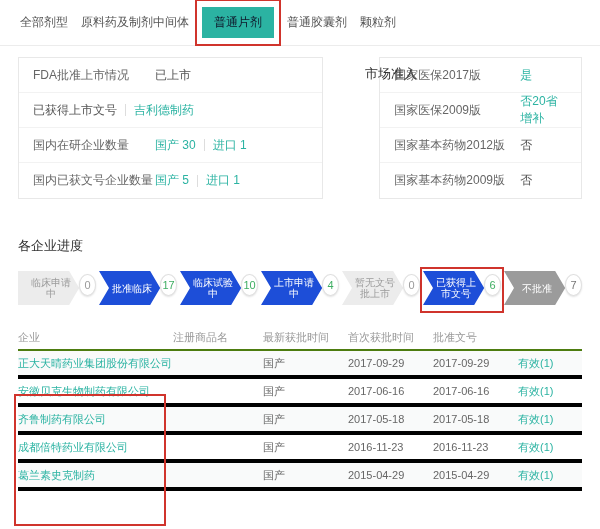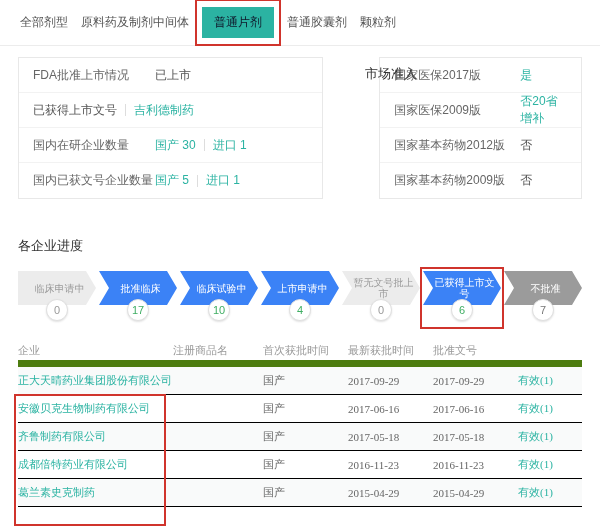--- a/index.html
+++ b/index.html
@@ -27,41 +27,41 @@
   .prow:last-child { border-bottom:none; }
   .prow .lbl { color:#666; }
   .panel.left .lbl { width:122px; flex:none; }
   .panel.right .lbl { width:126px; flex:none; }
   .val { color:#555; }
   .link { color:#2bb3a2; cursor:pointer; }
   .vdiv { width:1px; height:12px; background:#ddd; margin:0 8px; }
 
   
   .steps { display:flex; gap:3px; margin-top:16px; }
-  .step { flex:1; position:relative; display:flex; flex-direction:column; align-items:center; cursor:pointer; }
+  .step { flex:1; position:relative; display:flex; flex-direction:row; align-items:center; cursor:pointer; }
   .arrow { width:100%; height:34px; display:flex; align-items:center; justify-content:center;
            font-size:10px; line-height:11px; text-align:center; padding:0 4px 0 9px;
            clip-path:polygon(0 0, calc(100% - 10px) 0, 100% 50%, calc(100% - 10px) 100%, 0 100%, 10px 50%); }
   .step:first-child .arrow { clip-path:polygon(0 0, calc(100% - 10px) 0, 100% 50%, calc(100% - 10px) 100%, 0 100%); }
   .step.muted .arrow { background:#ececec; color:#9a9a9a; }
-  .step.green .arrow { background:#3b82f6; color:#fff; }
+  .step.green .arrow { background:#1d4ed8; color:#fff; }
   .step.dark  .arrow { background:#9b9b9b; color:#fff; }
   .badge { width:22px; height:22px; margin-top:-6px; border-radius:50%; background:#fff; border:1px solid #e0e0e0;
            box-shadow:0 1px 2px rgba(0,0,0,.12); display:flex; align-items:center; justify-content:center;
            font-size:11px; z-index:2; }
   .step.muted .badge { color:#9a9a9a; }
   .step.green .badge { color:#3fae63; }
   .step.dark  .badge { color:#777; }
   .step.highlight::after { content:""; position:absolute; inset:-4px -3px -8px -3px; border:2px solid #d0342c; pointer-events:none; }
 
   
   .tbl { margin-top:20px; }
   .thead, .trow { display:grid; grid-template-columns:155px 90px 85px 85px 85px 60px; align-items:center; }
-  .thead { height:26px; font-size:11px; color:#999; border-bottom:7px solid #4d7c0f; }
-  .trow { height:28px; font-size:11px; border-bottom:1px solid #000000;font-family:Liberation Serif, serif; }
+  .thead { height:26px; font-size:11px; color:#999; border-bottom:2px solid #4d7c0f; }
+  .trow { height:28px; font-size:11px; border-bottom:4px solid #000000; }
   .trow:nth-child(odd) { background:#f9fafa; }
   .cell { white-space:nowrap; overflow:hidden; }
   .c-company { color:#2bb3a2; cursor:pointer; }
   .c-plain { color:#666; }
   .c-license { color:#2bb3a2; cursor:pointer; }
 
   
   .anno-company { position:absolute; left:14px; top:394px; width:152px; height:132px;
                   border:2px solid #d0342c; pointer-events:none; }
 </style>
@@ -158,22 +158,22 @@
       <div class="step dark">
         <div class="arrow">不批准</div>
         <div class="badge">7</div>
       </div>
     </div>
 
     <div class="tbl">
       <div class="thead">
         <div class="cell">企业</div>
         <div class="cell">注册商品名</div>
+        <div class="cell">最新获批时间</div>
         <div class="cell">首次获批时间</div>
-        <div class="cell">最新获批时间</div>
         <div class="cell">批准文号</div>
       </div>
       <div>
         <div class="trow">
           <div class="cell c-company">正大天晴药业集团股份有限公司</div>
           <div class="cell c-plain"></div>
           <div class="cell c-plain">国产</div>
           <div class="cell c-plain">2017-09-29</div>
           <div class="cell c-plain">2017-09-29</div>
           <div class="cell c-license">有效(1)</div>

